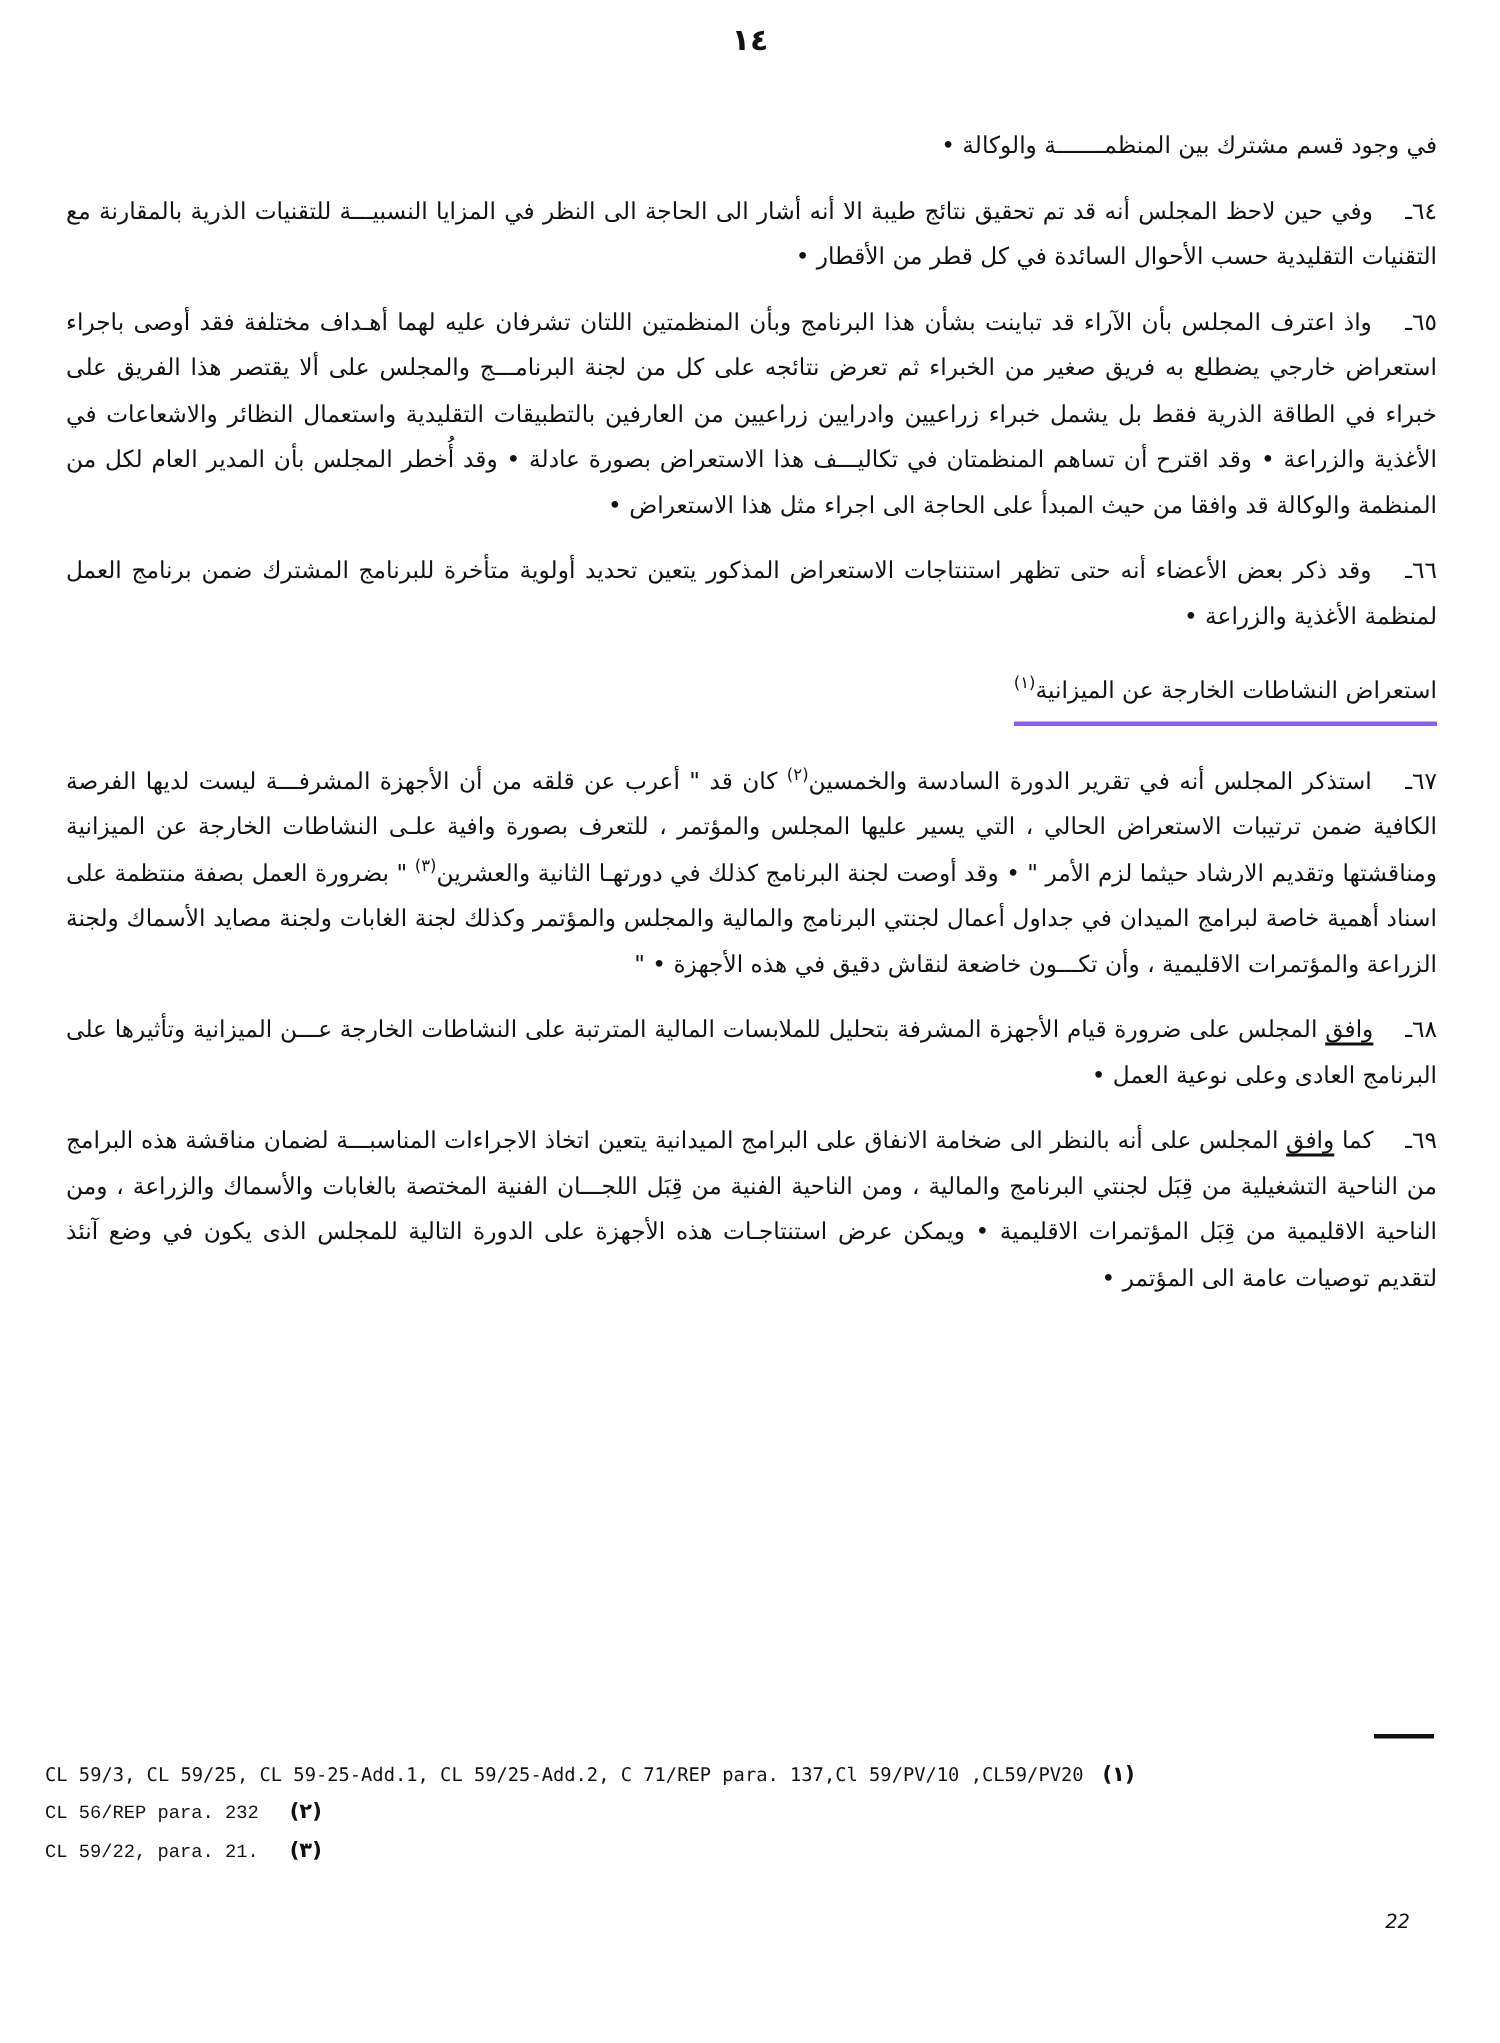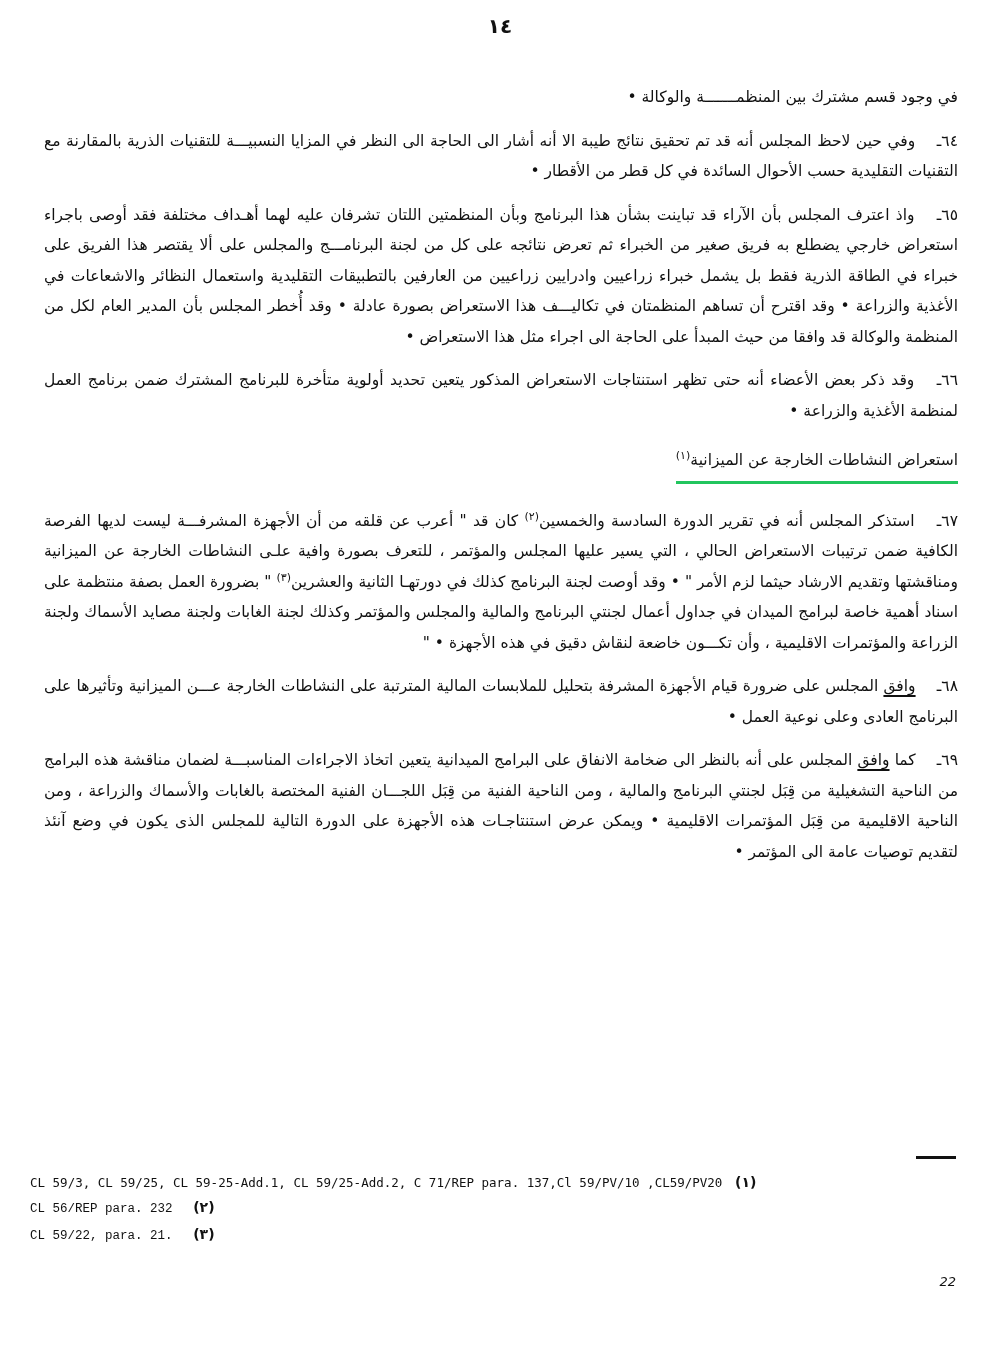--- a/index.html
+++ b/index.html
@@ -13,37 +13,37 @@
     }
     .body-text {
       position: absolute; top: 82px; left: 44px; width: 914px;
       direction: rtl; text-align: justify;
       font-size: 15.5px; font-weight: normal; line-height: 30.5px;
     }
     .para { margin: 0 0 13px 0; }
     .para .num { margin-left: 16px; }
     .heading {
       display: inline-block; margin: 6px 0 22px 0; padding-bottom: 5px;
-      border-bottom: 3px solid #22c55e;
+      border-bottom: 3px solid #8b5cf6;
     }
     sup { font-size: 11px; line-height: 0; }
     u { text-decoration-thickness: 2px; text-underline-offset: 4px; }
     .footnote-rule {
       position: absolute; top: 1156px; right: 44px; width: 40px; height: 3px; background: #111;
     }
     .footnotes {
       position: absolute; top: 1170px; right: 40px; width: 930px;
       font-family: "DejaVu Sans Mono", monospace; font-size: 12.5px; line-height: 25px;
     }
     .fn-row { display: flex; justify-content: flex-start; align-items: baseline; }
     .fn-mark { width: 34px; text-align: right; font-family: "DejaVu Sans", sans-serif; font-weight: bold; font-size: 14px; }
     .fn-text { direction: ltr; }
     .fn-text.short { margin-right: 8px; font-family: Liberation Mono, monospace; }
     .page-number-bottom {
-      position: absolute; top: 1274px; right: 44px;
+      position: absolute; top: 1274px; right: 60px;
       font-family: "DejaVu Sans", sans-serif; font-style: italic; font-size: 13px;
     }
   </style>
 </head>
 <body>
 
 <div class="page-number-top">١٤</div>
 
 <div class="body-text">
   <p class="para">في وجود قسم مشترك بين المنظمـــــــة والوكالة •</p>

